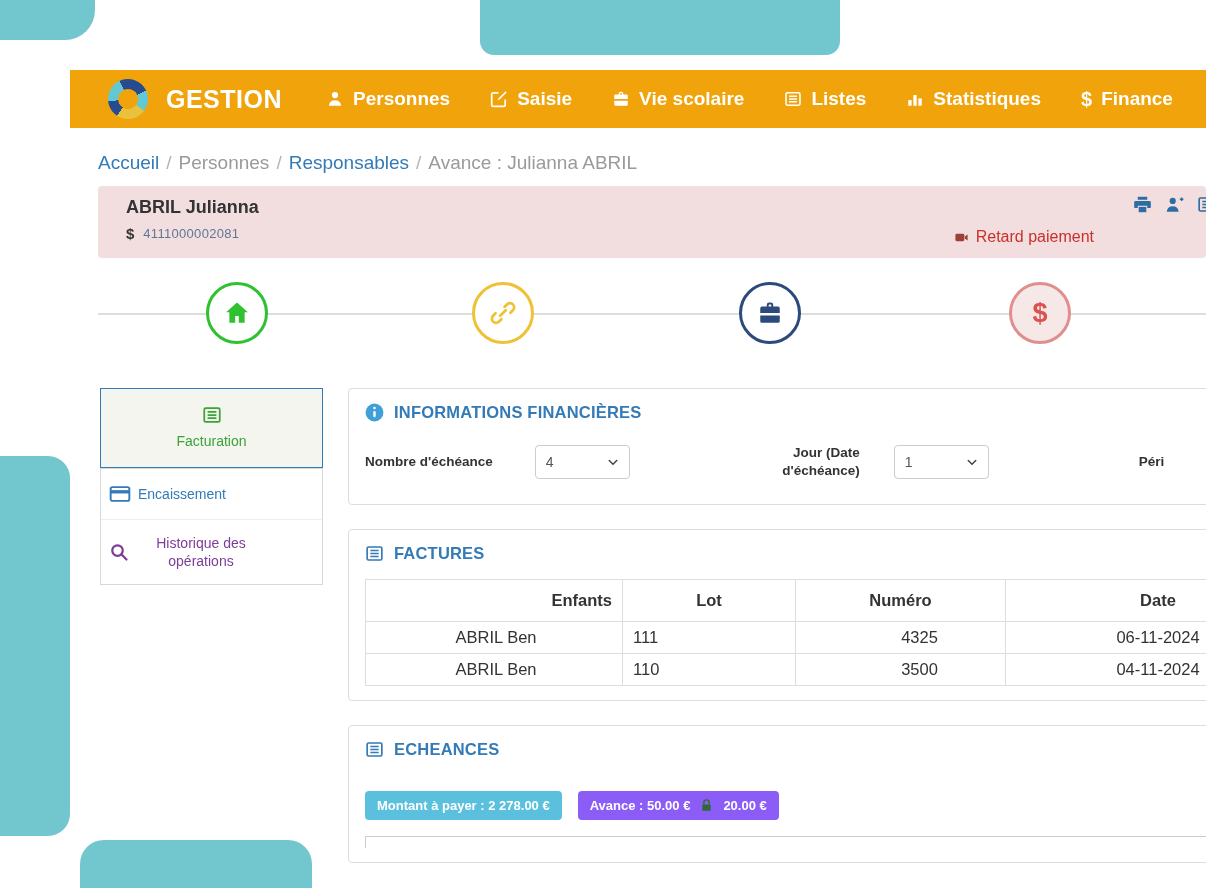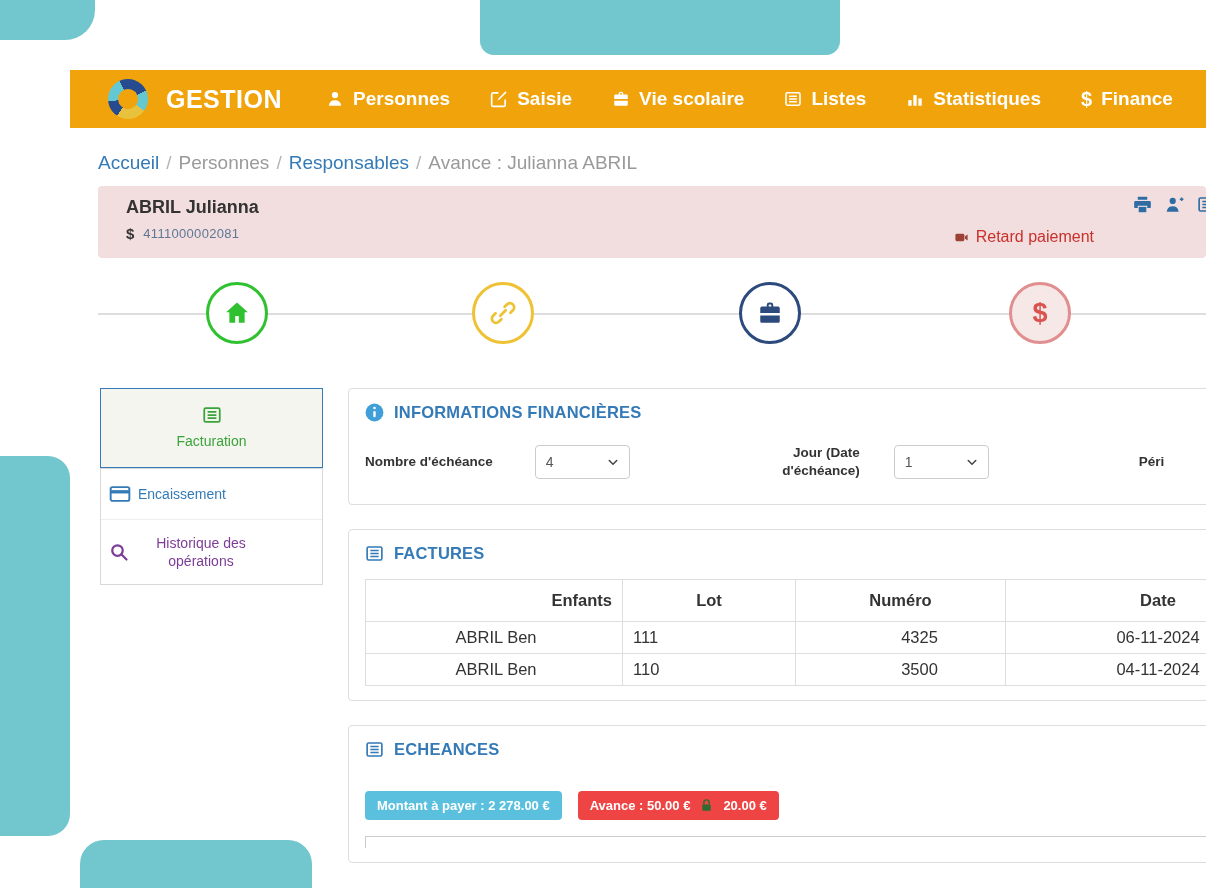--- a/index.html
+++ b/index.html
@@ -126,21 +126,21 @@
   .td-enfant{text-align:center;padding-left:14px !important;}
   .td-lot{}
   .td-numero{text-align:center;padding-left:48px !important;}
   .td-date{text-align:center;}
   .data-row{cursor:pointer;}
 
   
   .badges{margin-top:32px;display:flex;align-items:center;}
   .badge{display:inline-flex;align-items:center;padding:7px 12px;border-radius:4px;color:#fff;font-weight:bold;font-size:13px;}
   .badge-info{background:#5bc0de;margin-right:16px;}
-  .badge-success{background:#ef4444;gap:9px;}
+  .badge-success{background:#8b5cf6;gap:9px;}
   .lock-icon{color:#2f6b2f;}
   .lock-icon svg{width:15px;height:15px;}
   .table-cut{margin-top:16px;border:1px solid #ccc;border-bottom:none;height:12px;}
 </style>
 </head>
 <body>
 
 <div class="decor decor-topleft"></div>
 <div class="decor decor-toptab"></div>
 <div class="decor decor-leftbar"></div>

